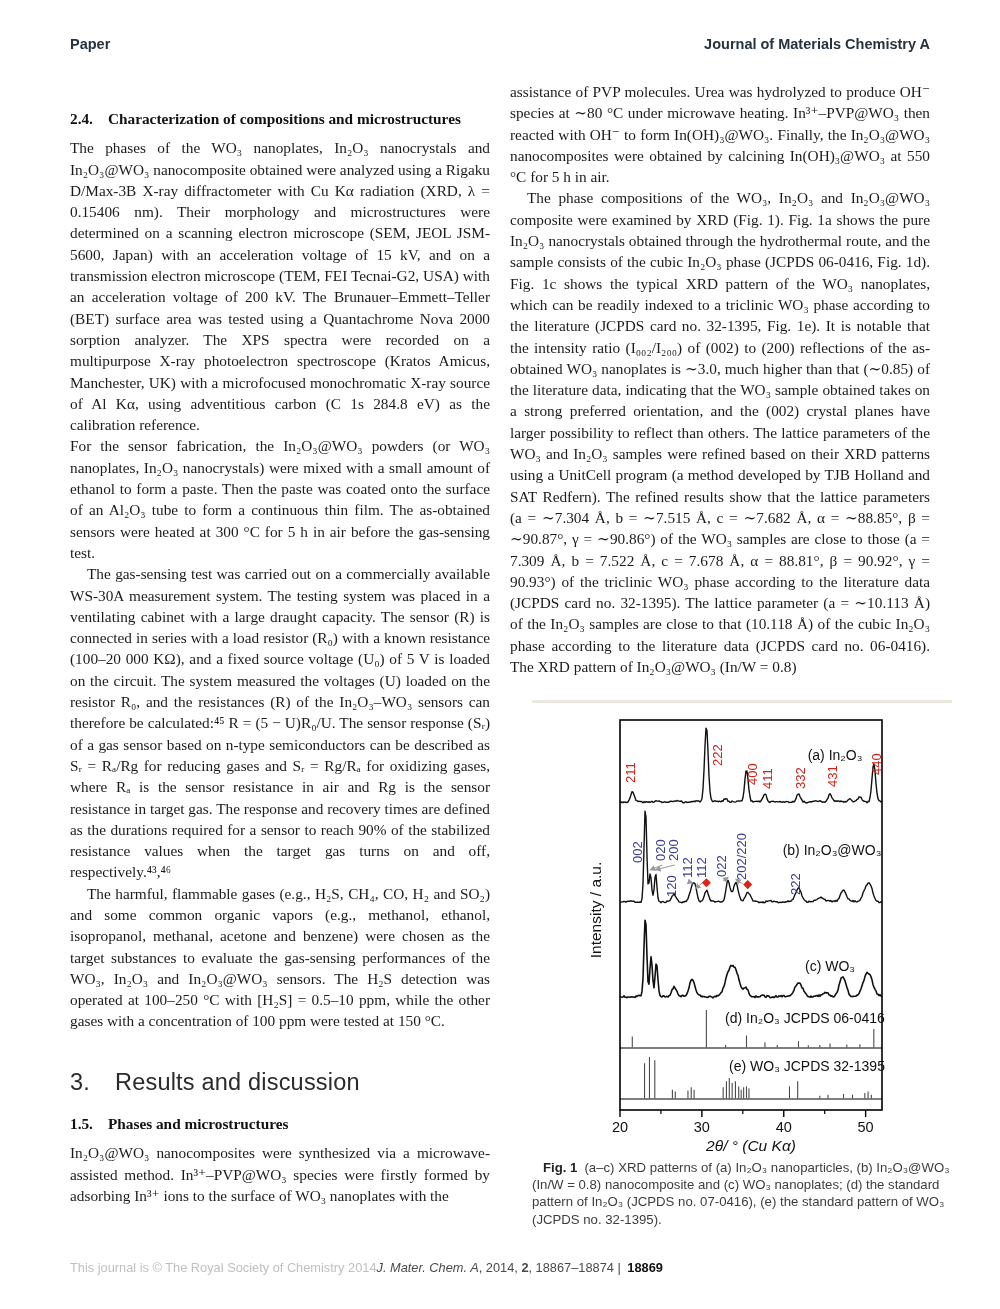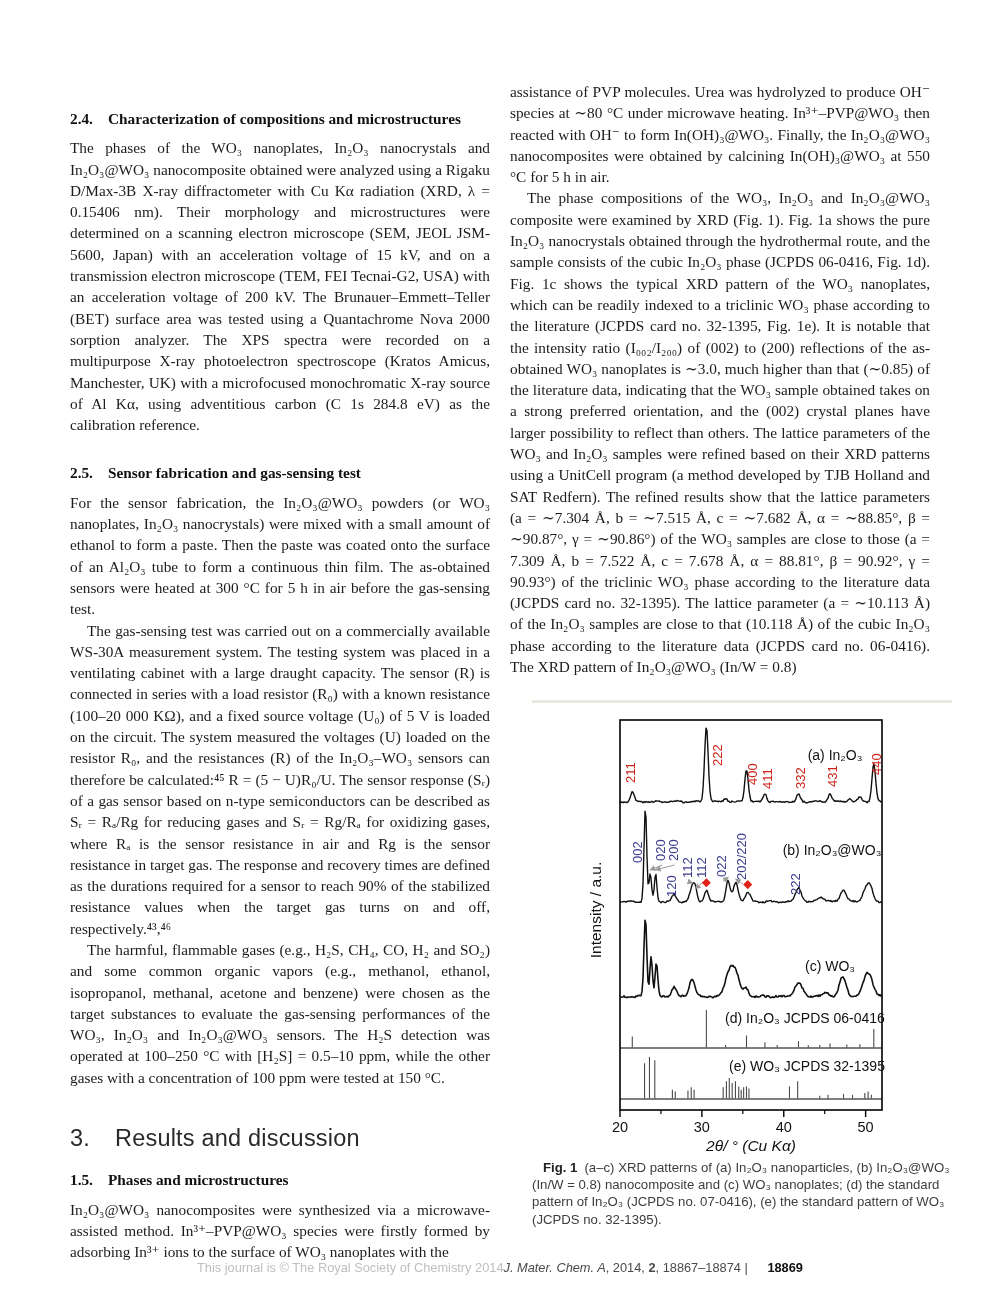--- a/index.html
+++ b/index.html
@@ -17,36 +17,39 @@
   h4.tight{margin-top:20px;}
   h2.mainsec{font-family:"Liberation Sans","DejaVu Sans",sans-serif;font-weight:normal;font-size:23.5px;
              color:#2a2a2a;margin:40px 0 0 0;letter-spacing:.2px;}
   h2.mainsec .num3{margin-right:25px;}
   .figure{position:absolute;left:532px;top:700px;width:420px;}
   .fig-rule{border-top:3px solid #ebe8e0;width:420px;height:0;}
   .fig-svg{display:block;margin-top:3px;}
   .caption{font-family:"Liberation Sans","DejaVu Sans",sans-serif;font-size:13.2px;line-height:17.2px;
            color:#3d3d3d;margin-top:1px;}
   .caption b{color:#222;margin-right:7px;padding-left:11px;}
-  .footer{position:absolute;left:70px;right:70px;top:1260px;display:flex;justify-content:center;
+  .footer{position:absolute;left:70px;right:70px;top:1260px;display:flex;justify-content:flex-start;
           font-family:"Liberation Sans","DejaVu Sans",sans-serif;font-size:12.8px;align-items:baseline;}
   .f-left{color:#bfbfbf;}
   .f-right{color:#4a4a4a;}
-  .f-right .pageno{color:#111;margin-left:16px;}
+  .f-right .pageno{color:#111;margin-left:3px;}
 </style>
 </head>
 <body>
 
 <div class="page">
 
+  <div class="header">
+    <span>Paper</span>
+    <span>Journal of Materials Chemistry A</span>
+  </div>
 
   <div class="col col-left">
     <h4 class="subsec"><span class="num">2.4.</span><span>Characterization of compositions and microstructures</span></h4>
     <p class="body">The phases of the WO₃ nanoplates, In₂O₃ nanocrystals and In₂O₃@WO₃ nanocomposite obtained were analyzed using a Rigaku D/Max-3B X-ray diffractometer with Cu Kα radiation (XRD, λ = 0.15406 nm). Their morphology and microstructures were determined on a scanning electron microscope (SEM, JEOL JSM-5600, Japan) with an acceleration voltage of 15 kV, and on a transmission electron microscope (TEM, FEI Tecnai-G2, USA) with an acceleration voltage of 200 kV. The Brunauer–Emmett–Teller (BET) surface area was tested using a Quantachrome Nova 2000 sorption analyzer. The XPS spectra were recorded on a multipurpose X-ray photoelectron spectroscope (Kratos Amicus, Manchester, UK) with a microfocused monochromatic X-ray source of Al Kα, using adventitious carbon (C 1s 284.8 eV) as the calibration reference.</p>
-    <h4 class="subsec"><span class="num">2.5.</span><span>Sensor fabrication and gas-sensing test</span></h4>
     <p class="body">For the sensor fabrication, the In₂O₃@WO₃ powders (or WO₃ nanoplates, In₂O₃ nanocrystals) were mixed with a small amount of ethanol to form a paste. Then the paste was coated onto the surface of an Al₂O₃ tube to form a continuous thin film. The as-obtained sensors were heated at 300 °C for 5 h in air before the gas-sensing test.</p>
     <p class="body indent">The gas-sensing test was carried out on a commercially available WS-30A measurement system. The testing system was placed in a ventilating cabinet with a large draught capacity. The sensor (R) is connected in series with a load resistor (R₀) with a known resistance (100–20 000 KΩ), and a fixed source voltage (U₀) of 5 V is loaded on the circuit. The system measured the voltages (U) loaded on the resistor R₀, and the resistances (R) of the In₂O₃–WO₃ sensors can therefore be calculated:⁴⁵ R = (5 − U)R₀/U. The sensor response (Sᵣ) of a gas sensor based on n-type semiconductors can be described as Sᵣ = Rₐ/Rg for reducing gases and Sᵣ = Rg/Rₐ for oxidizing gases, where Rₐ is the sensor resistance in air and Rg is the sensor resistance in target gas. The response and recovery times are defined as the durations required for a sensor to reach 90% of the stabilized resistance values when the target gas turns on and off, respectively.⁴³,⁴⁶</p>
     <p class="body indent">The harmful, flammable gases (e.g., H₂S, CH₄, CO, H₂ and SO₂) and some common organic vapors (e.g., methanol, ethanol, isopropanol, methanal, acetone and benzene) were chosen as the target substances to evaluate the gas-sensing performances of the WO₃, In₂O₃ and In₂O₃@WO₃ sensors. The H₂S detection was operated at 100–250 °C with [H₂S] = 0.5–10 ppm, while the other gases with a concentration of 100 ppm were tested at 150 °C.</p>
     <h2 class="mainsec"><span class="num3">3.</span><span>Results and discussion</span></h2>
     <h4 class="subsec tight"><span class="num">1.5.</span><span>Phases and microstructures</span></h4>
     <p class="body">In₂O₃@WO₃ nanocomposites were synthesized via a microwave-assisted method. In³⁺–PVP@WO₃ species were firstly formed by adsorbing In³⁺ ions to the surface of WO₃ nanoplates with the</p>
   </div>
 
   <div class="col col-right">
     <p class="body">assistance of PVP molecules. Urea was hydrolyzed to produce OH⁻ species at ∼80 °C under microwave heating. In³⁺–PVP@WO₃ then reacted with OH⁻ to form In(OH)₃@WO₃. Finally, the In₂O₃@WO₃ nanocomposites were obtained by calcining In(OH)₃@WO₃ at 550 °C for 5 h in air.</p>

